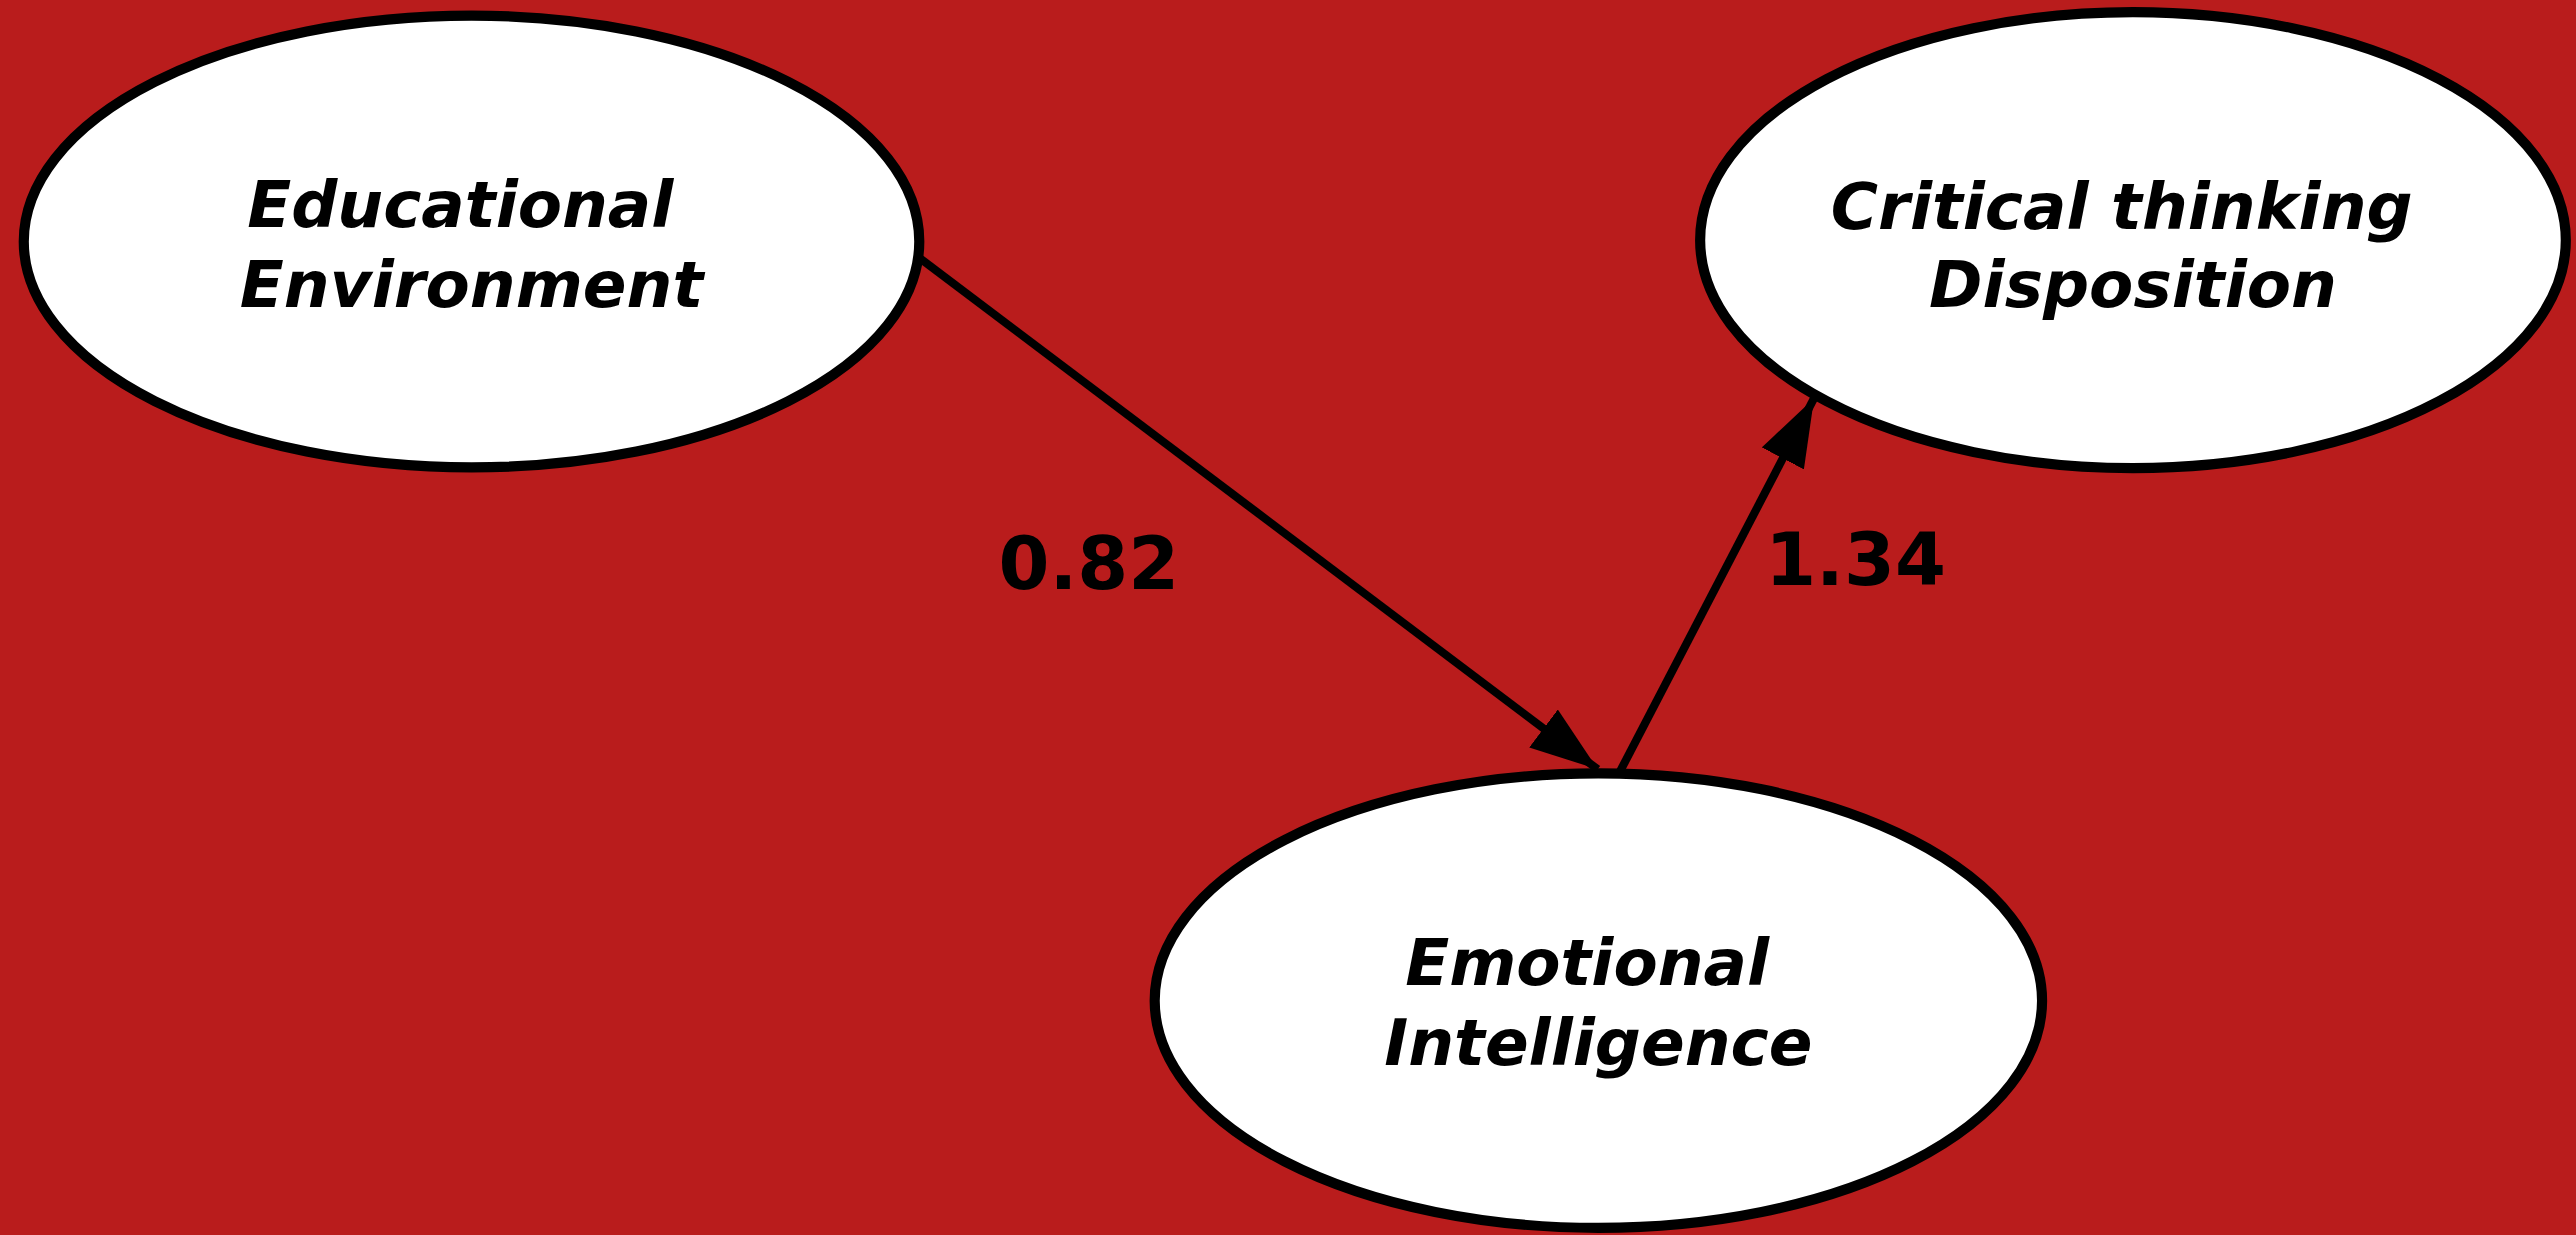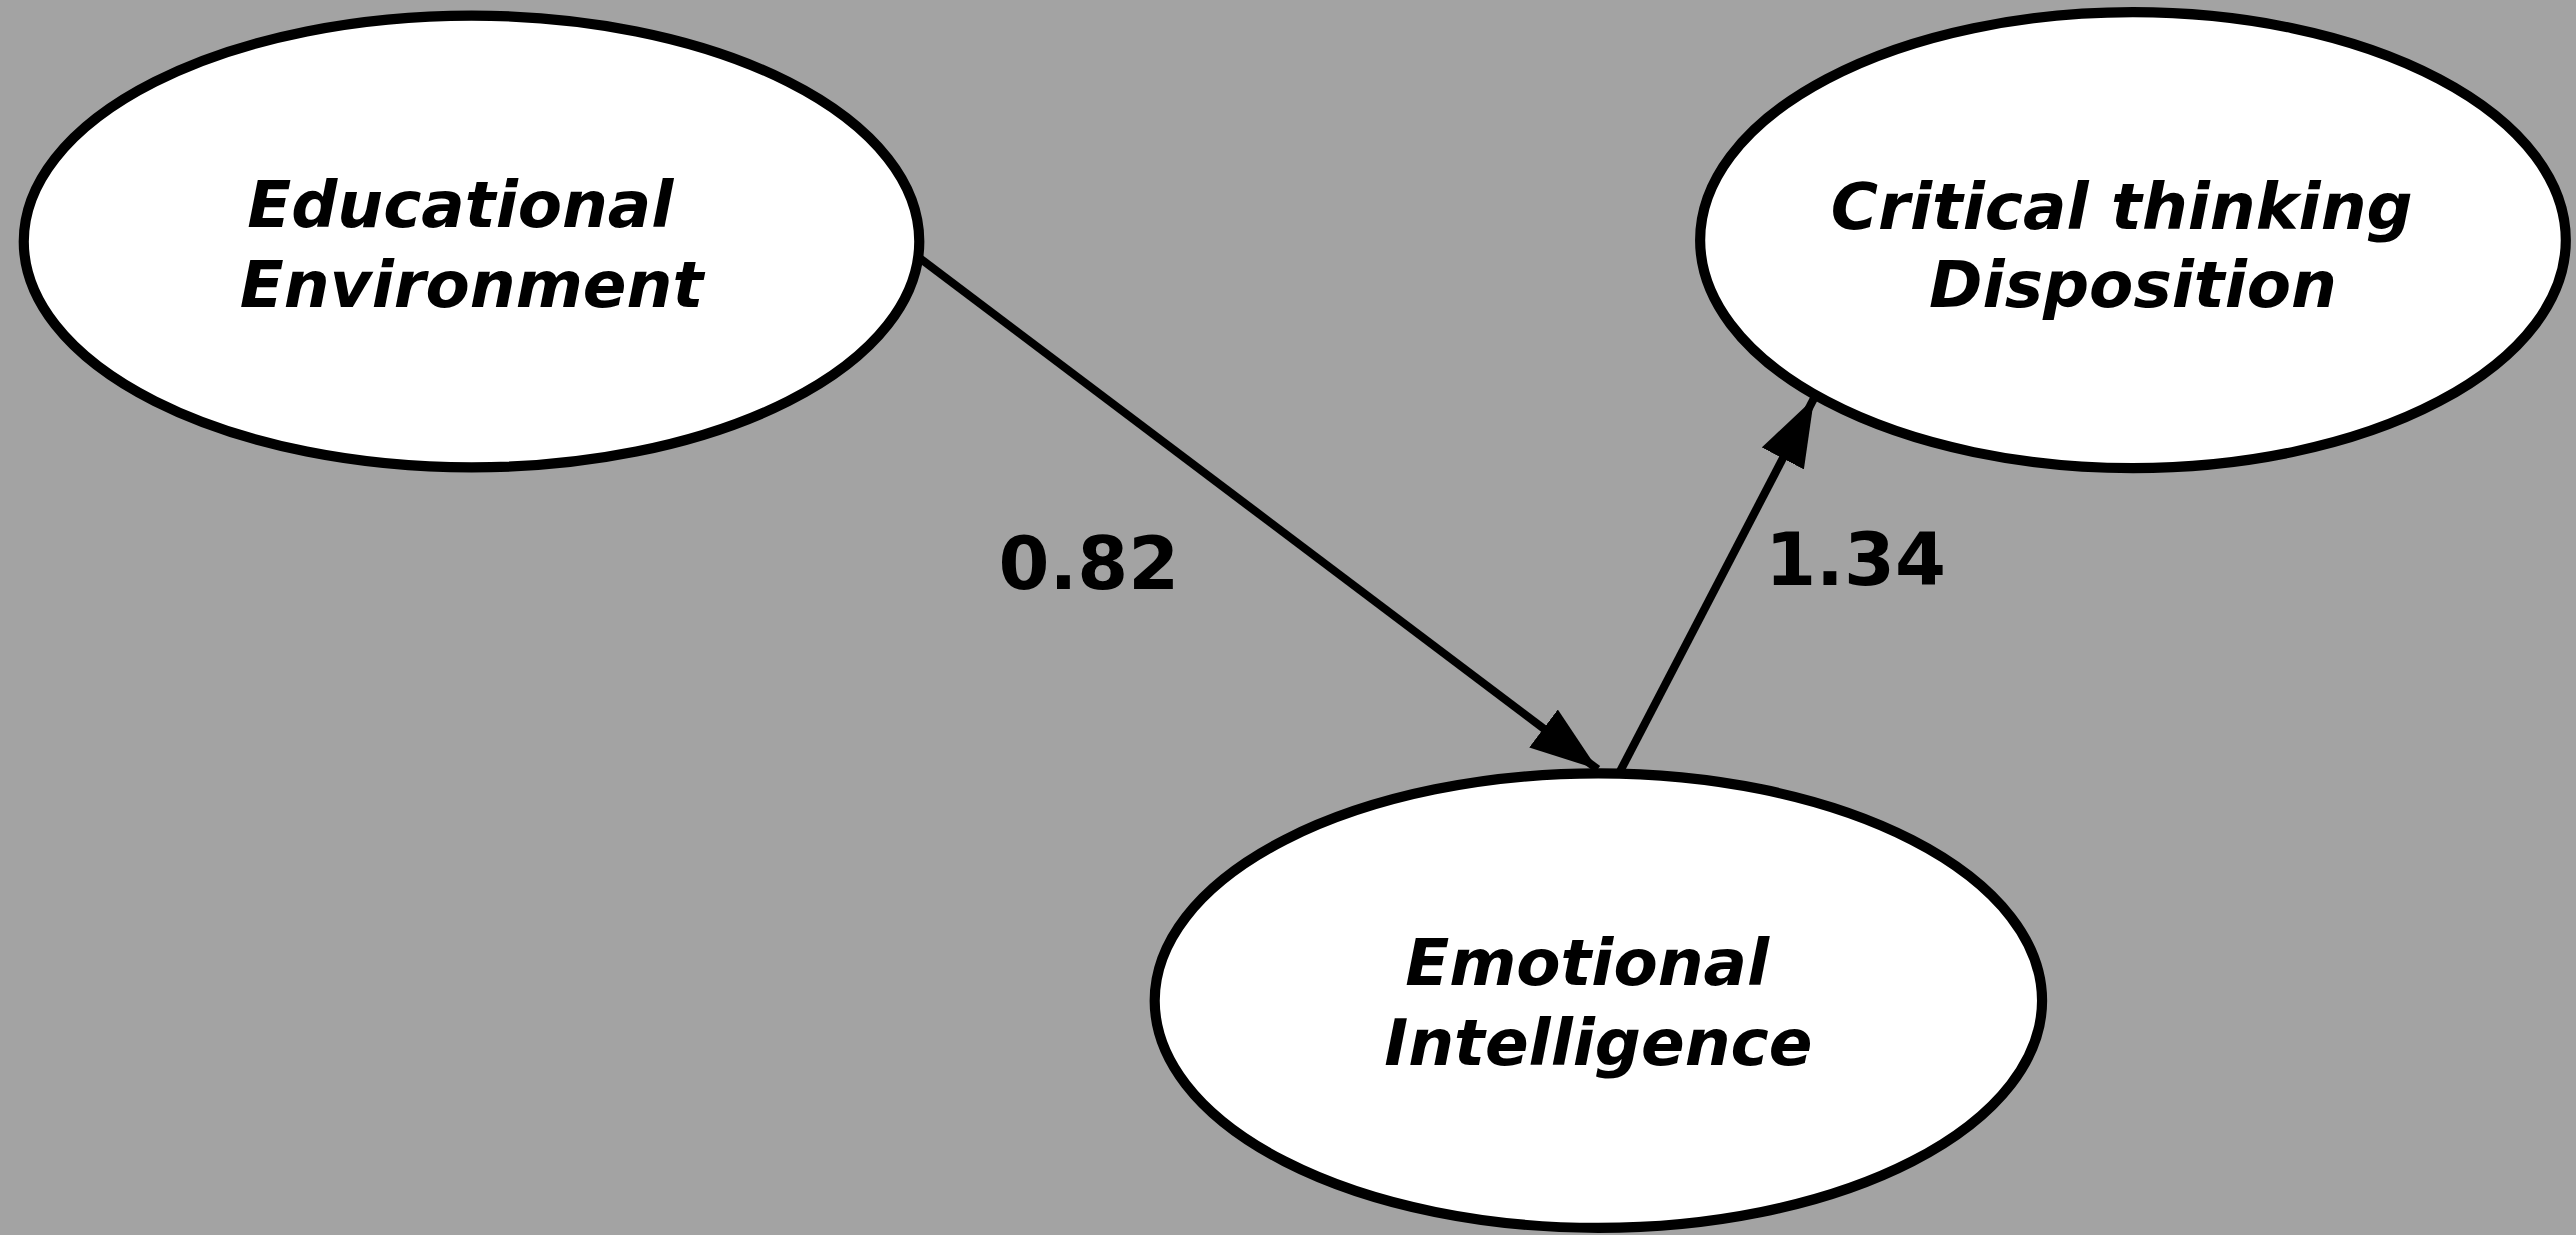--- a/index.html
+++ b/index.html
@@ -2,21 +2,21 @@
 <html style="font-size:11px"><head>
 <meta charset="utf-8">
 <style>
   html, body {
     margin: 0;
     padding: 0;
     background: #ffffff;
   }
   .figure-wrap {
     width: 100%;
-    background: #a3a3a3;
+    background: #b91c1c;
   }
   svg {
     display: block;
     width: 100%;
     height: auto;
   }
   .node-ellipse {
     fill: #ffffff;
     stroke: #000000;
     stroke-width: 15;

